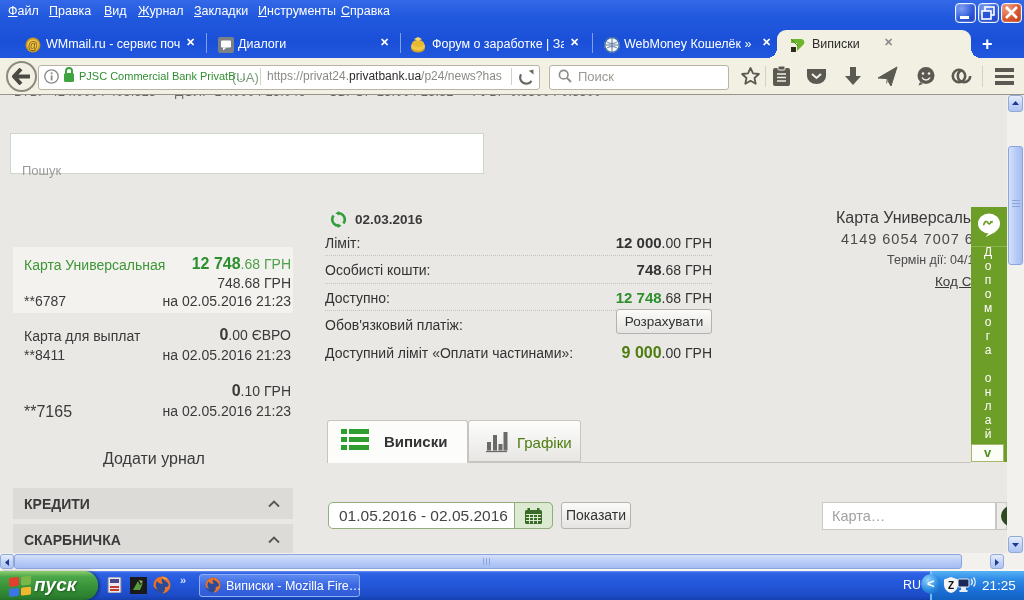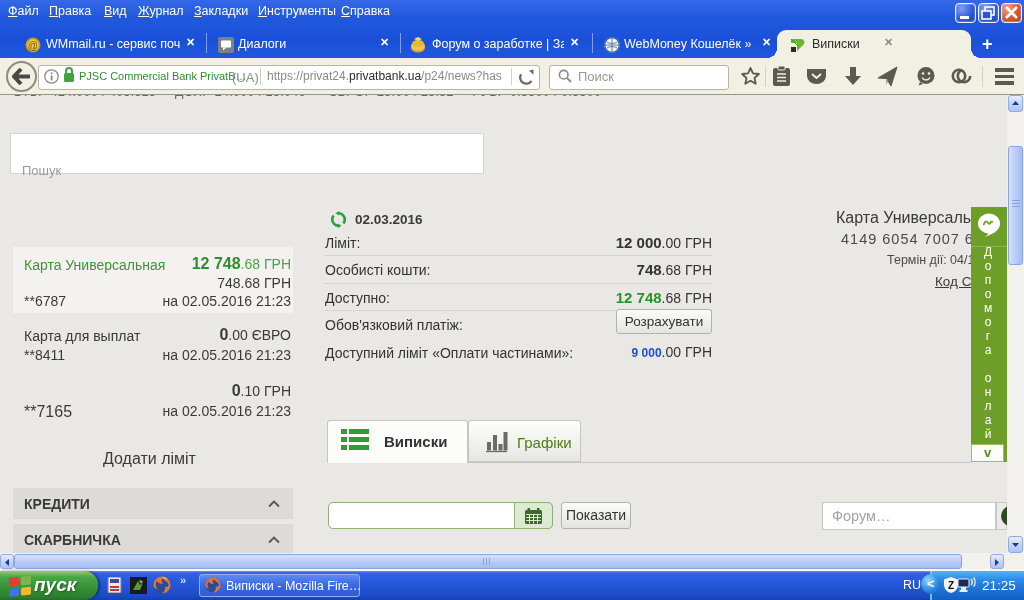--- a/index.html
+++ b/index.html
@@ -201,41 +201,41 @@
 
   <div class="abs grey" style="left:24px;top:233px;font-size:14px">Карта для выплат</div>
   <div class="abs grey" style="right:716px;top:231px;font-size:14px"><span class="b" style="font-size:16px">0</span>.00 ЄВРО</div>
   <div class="abs grey" style="left:24px;top:252px;font-size:14px">**8411</div>
   <div class="abs grey" style="right:716px;top:252px;font-size:14px">на 02.05.2016 21:23</div>
 
   <div class="abs grey" style="right:716px;top:287px;font-size:14px"><span class="b" style="font-size:16px">0</span>.10 ГРН</div>
   <div class="abs grey" style="left:24px;top:308px;font-size:16px">**7165</div>
   <div class="abs grey" style="right:716px;top:308px;font-size:14px">на 02.05.2016 21:23</div>
 
-  <div class="abs grey" style="left:103px;top:355px;font-size:16px">Додати ліміт</div>
+  <div class="abs grey" style="left:103px;top:355px;font-size:16px">Додати урнал</div>
 
   <svg class="abs" style="left:330px;top:116px" width="17" height="17" viewBox="0 0 17 17">
       <path d="M8.5 2.2a6.3 6.3 0 016.3 6.3 6.3 6.3 0 01-1.4 4" fill="none" stroke="#2e9e38" stroke-width="2.6"></path>
       <path d="M8.5 14.8a6.3 6.3 0 01-6.3-6.3 6.3 6.3 0 011.4-4" fill="none" stroke="#2e9e38" stroke-width="2.6"></path>
       <path d="M9.2 0L5.4 2.3l3.8 2.3zM7.8 17l3.8-2.3-3.8-2.3z" fill="#2e9e38"></path>
     </svg>
   <div class="abs b grey" style="left:355px;top:117px;font-size:13.5px">02.03.2016</div>
   <div class="rowlab" style="top:140px">Ліміт:</div>
   <div class="rowval" style="top:139px"><span class="b" style="font-size:15px">12 000</span>.00 ГРН</div>
   <div class="dots" style="top:160px"></div>
   <div class="rowlab" style="top:167px">Особисті кошти:</div>
   <div class="rowval" style="top:166px"><span class="b" style="font-size:15px">748</span>.68 ГРН</div>
   <div class="dots" style="top:188px"></div>
   <div class="rowlab" style="top:195px">Доступно:</div>
   <div class="rowval green" style="top:194px"><span class="b" style="font-size:15px;color:#2e8f2e">12 748</span>.68 ГРН</div>
   <div class="dots" style="top:215px"></div>
   <div class="rowlab" style="top:222px">Обов'язковий платіж:</div>
   <div class="btn" style="left:616px;top:214px;width:96px;height:25px;font-size:13.5px;line-height:23px">Розрахувати</div>
   <div class="rowlab" style="top:250px">Доступний ліміт «Оплати частинами»:</div>
-  <div class="rowval green" style="top:249px"><span class="b" style="font-size:12px;color:#1d4ed8">9 000</span>.00 ГРН</div>
+  <div class="rowval green" style="top:249px"><span class="b" style="font-size:16px;color:#4d7c0f">9 000</span>.00 ГРН</div>
 
   <div class="abs grey" style="left:836px;top:114px;font-size:16px;white-space:nowrap">Карта Универсальная</div>
   <div class="abs" style="left:841px;top:136px;font-size:14.5px;color:#4a4a4a;letter-spacing:1px;white-space:nowrap">4149 6054 7007 6787</div>
   <div class="abs" style="left:887px;top:158px;font-size:12.5px;color:#4a4a4a;white-space:nowrap">Термін дії: 04/18</div>
   <div class="rlink" style="left:935px;top:179px">Код CVV2</div>
 
   <div class="abs" style="left:327px;top:367px;width:644px;height:1px;background:#c6c5c2"></div>
   <div class="abs" style="left:468px;top:325px;width:113px;height:42px;background:linear-gradient(180deg,#fdfdfc,#e7e6e3);border:1px solid #c6c5c2;border-radius:3px 3px 0 0"></div>
   <div class="abs" style="left:517px;top:339px;font-size:15px;color:#4d7c0f">Графіки</div>
   <svg class="abs" style="left:485px;top:335px" width="23" height="23" viewBox="0 0 23 23">
@@ -275,23 +275,24 @@
   <svg class="abs" style="left:525px;top:413px" width="17" height="16" viewBox="0 0 17 16">
       <rect x="0" y="2" width="17" height="14" rx="1.5" fill="#3a6a28"></rect>
       <rect x="2.5" y="0" width="2.5" height="4" fill="#3a6a28"></rect>
       <rect x="12" y="0" width="2.5" height="4" fill="#3a6a28"></rect>
       <g stroke="#dcead2" stroke-width="1">
         <path d="M1 6.5h15"></path>
         <path d="M1 9.5h15M1 12.5h15"></path>
         <path d="M4.5 6.5v9M8.5 6.5v9M12.5 6.5v9"></path>
       </g>
     </svg>
+  <div class="abs" style="left:339px;top:412px;font-size:15.5px;color:#444">01.05.2016 - 02.05.2016</div>
   <div class="btn" style="left:561px;top:407px;width:70px;height:27px;font-size:14px;line-height:25px">Показати</div>
   <div class="abs" style="left:822px;top:407px;width:174px;height:28px;background:#fff;border:1px solid #c8c8c5"></div>
-  <div class="abs" style="left:832px;top:413px;font-size:14.5px;color:#a2a2a2">Форум…</div>
+  <div class="abs" style="left:832px;top:413px;font-size:14.5px;color:#a2a2a2">Карта…</div>
   <div class="abs" style="left:996px;top:407px;width:11px;height:28px;background:#edebe7;border:1px solid #c8c8c5"></div>
   <div class="abs" style="left:1001px;top:411px;width:12px;height:20px;border-radius:10px 0 0 10px;background:#2f4a20"></div>
 </div>
 
 <div class="abs" style="left:1007px;top:95px;width:17px;height:474px;background:#f2f1ee"></div>
 <div class="sbtn" style="left:1008px;top:95px;width:15px;height:17px"><svg width="13" height="15" viewBox="0 0 13 15">
       <path d="M3 9l3.5-4L10 9z" fill="#1f3a93"></path>
     </svg></div>
 <div class="sbtn" style="left:1008px;top:536px;width:15px;height:17px"><svg width="13" height="15" viewBox="0 0 13 15">
       <path d="M3 6l3.5 4L10 6z" fill="#1f3a93"></path>

